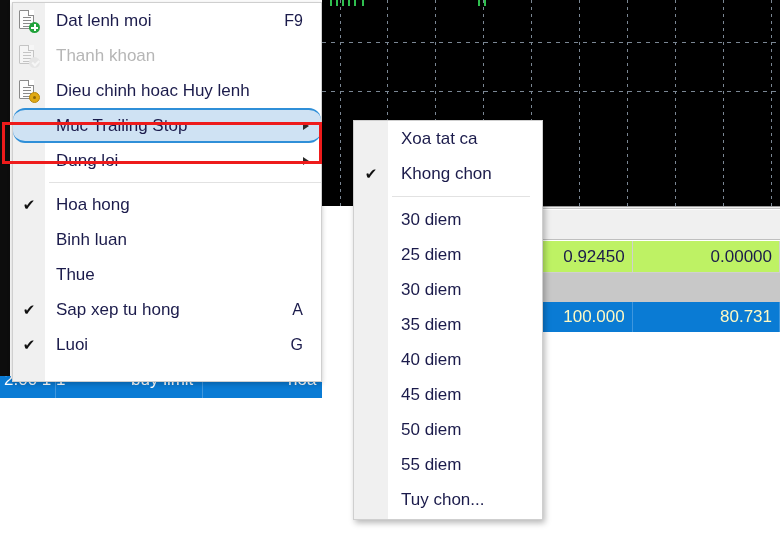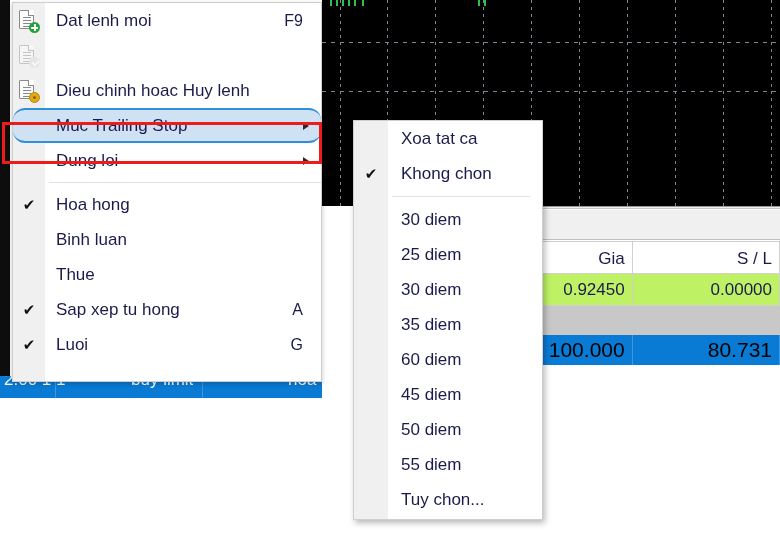--- a/index.html
+++ b/index.html
@@ -72,21 +72,21 @@
   .c1 { width: 130px; }
   .c2 { width: 150px; }
   .tbl-data {
     height: 32px; background: #bef264; border-bottom: 1px solid #d0d0d0;
   }
   .tbl-data .cell { color: #1b1b4b; font-size: 17px; line-height: 32px; }
   .tbl-gray { height: 29px; background: #c8c8c8; }
   .tbl-gray .cell { border-right: 1px solid #c8c8c8; }
   .tbl-blue { height: 30px; background: #0a7bd4; }
   .tbl-blue .cell {
-    color: #000000; font-size: 21px; line-height: 30px;
+    color: #fef9c3; font-size: 17px; line-height: 30px;
     border-right: 1px solid #3f97de;
   }
 
   
   .bg-blue-row {
     position: absolute; left: 0; top: 376px; width: 322px; height: 22px;
     background: #0a7bd4;
     overflow: hidden;
   }
   .bg-blue-row .bcell {
@@ -247,24 +247,20 @@
     <div class="chart-hline" style="top:91px"></div>
   </div>
 
   <div class="panel">
     <div class="panel-divider"></div>
     <div class="panel-toolbar">
       <div class="caret-bar"></div>
     </div>
 
     <div class="tbl">
-      <div class="tbl-row tbl-head">
-        <div class="cell c1">Gia</div>
-        <div class="cell c2">S / L</div>
-      </div>
       <div class="tbl-row tbl-data">
         <div class="cell c1">0.92450</div>
         <div class="cell c2">0.00000</div>
       </div>
       <div class="tbl-row tbl-gray">
         <div class="cell c1"></div>
         <div class="cell c2"></div>
       </div>
       <div class="tbl-row tbl-blue">
         <div class="cell c1">100.000</div>
@@ -313,20 +309,21 @@
                 <div class="lines">
                   <i></i>
                   <i></i>
                   <i></i>
                   <i></i>
                 </div>
               </div>
             <div class="badge badge-check"></div>
           </div>
         </div>
+        <div class="mlabel">Thanh khoan</div>
         <div class="mshort"></div>
       </div>
 
       <div class="mi">
         <div class="icon-box">
           <div class="doc-ico">
             <div class="page">
                 <div class="lines">
                   <i></i>
                   <i></i>
@@ -422,21 +419,21 @@
     <div class="smi">
       <div class="sicon"></div>
       <div class="slabel">30 diem</div>
     </div>
     <div class="smi">
       <div class="sicon"></div>
       <div class="slabel">35 diem</div>
     </div>
     <div class="smi">
       <div class="sicon"></div>
-      <div class="slabel">60 diem</div>
+      <div class="slabel">40 diem</div>
     </div>
     <div class="smi">
       <div class="sicon"></div>
       <div class="slabel">45 diem</div>
     </div>
     <div class="smi">
       <div class="sicon"></div>
       <div class="slabel">50 diem</div>
     </div>
     <div class="smi">

